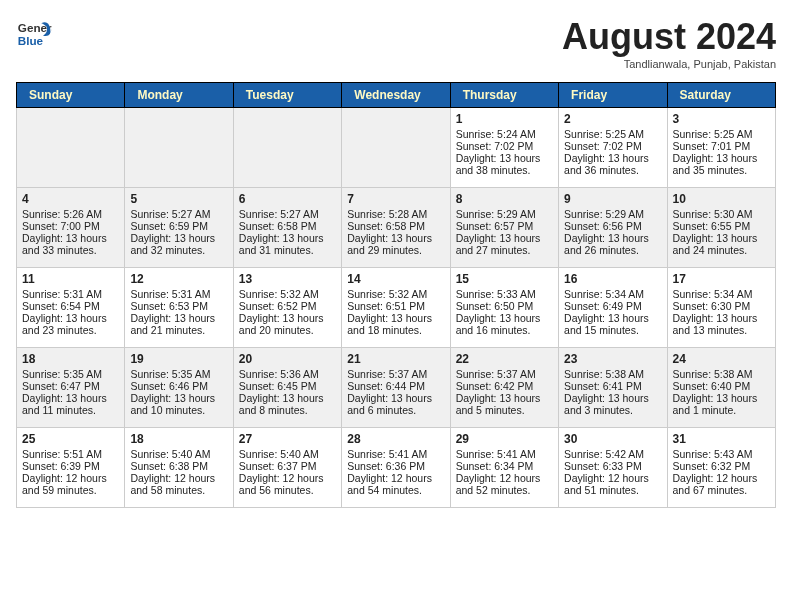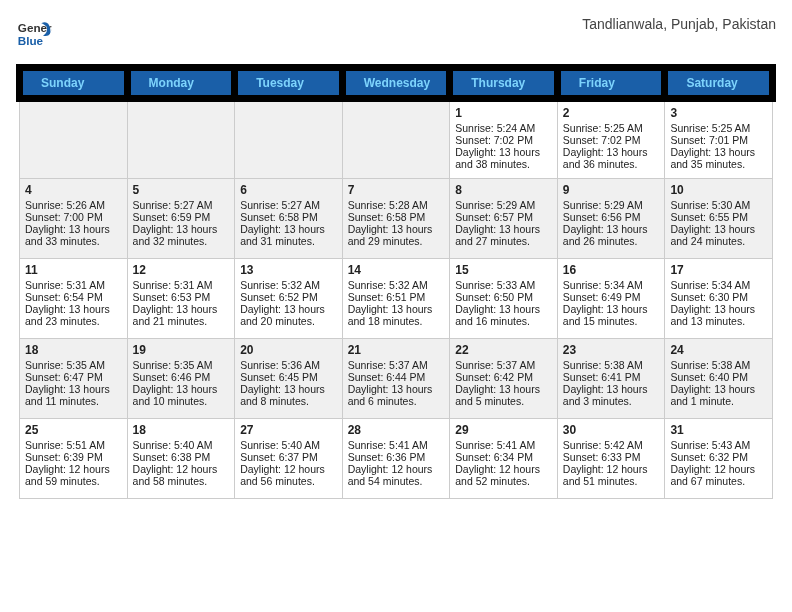--- a/index.html
+++ b/index.html
@@ -25,35 +25,35 @@
       width: 36px;
       height: 36px;
     }
     .title-block { text-align: right; }
     .month-title {
       font-size: 36px;
       font-weight: bold;
       color: #222;
     }
     .subtitle {
-      font-size: 14px;
+      font-size: 11px;
       color: #444;
     }
     table {
       width: 100%;
       border-collapse: collapse;
       table-layout: fixed;
     }
     th {
       background: #1a5fa8;
-      color: #7dd3fc;
+      color: #fef9c3;
       text-align: left;
-      padding: 5px 18px;
+      padding: 5px 12px;
       font-size: 12px;
-      border: 7px solid #000000;
+      border: 1px solid #000000;
     }
     td {
       vertical-align: top;
       padding: 4px 5px;
       border: 1px solid #ccc;
       font-size: 10.5px;
       color: #222;
       height: 80px;
       background: #fff;
     }
@@ -73,20 +73,21 @@
 <div class="header">
   <div class="logo">
     <svg class="logo-icon" viewBox="0 0 40 40">
       <text x="2" y="18" font-size="13" font-weight="bold" fill="#333">General</text>
       <text x="2" y="32" font-size="13" font-weight="bold" fill="#1a5fa8">Blue</text>
       <path d="M28 8 Q36 4 38 14 Q40 24 30 22 Q36 18 34 12 Q30 8 28 8Z" fill="#1a5fa8"></path>
     </svg>
 
   </div>
   <div class="title-block">
+    <div class="month-title">August 2024</div>
     <div class="subtitle">Tandlianwala, Punjab, Pakistan</div>
   </div>
 </div>
 
 <table>
   <thead>
     <tr id="header-row">
     <th>Sunday</th>
         <th>Monday</th>
         <th>Tuesday</th>

